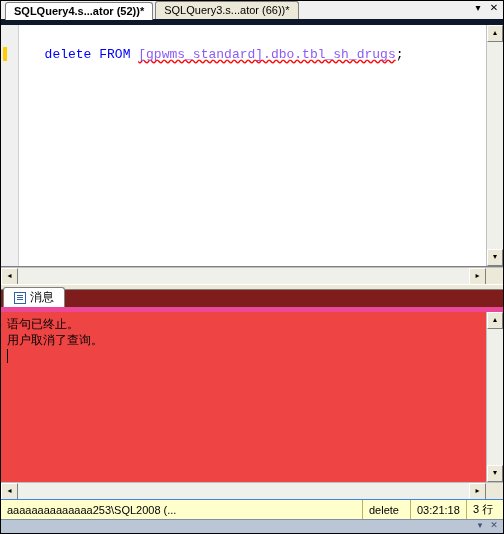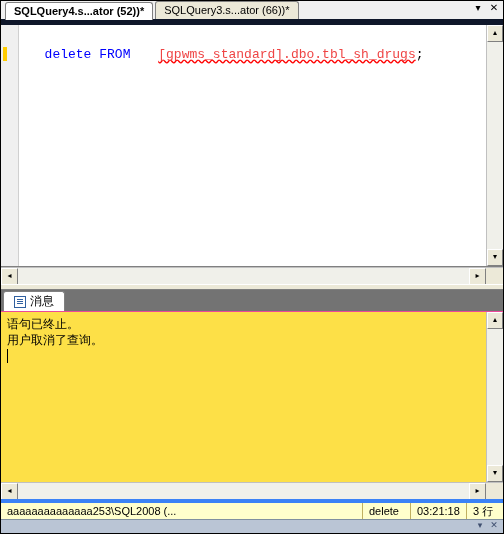--- a/index.html
+++ b/index.html
@@ -8,36 +8,36 @@
 .tab-bar { height: 24px; background: #f0f0f0; display: flex; align-items: flex-end; border-bottom: 6px solid #0f172a; position: relative; padding-left: 4px; }
 .tab { height: 18px; padding: 2px 8px 0 8px; font-family: Tahoma, Arial; font-size: 11px; border: 1px solid #808080; border-bottom: none; margin-right: 2px; background: #ece9d8; border-radius: 3px 3px 0 0; cursor: pointer; white-space: nowrap; }
 .tab.active { background: #fff; font-weight: bold; position: relative; top: 1px; }
 .tab-controls { position: absolute; right: 2px; top: 1px; display: flex; gap: 2px; }
 .tab-ctrl { width: 14px; height: 14px; font-size: 10px; text-align: center; line-height: 12px; cursor: pointer; font-family: Arial; }
 .editor-area { flex: 0 0 242px; display: flex; background: #fff; border-bottom: 1px solid #808080; position: relative; }
 .gutter { width: 18px; background: #f0f0f0; border-right: 1px solid #d0d0d0; position: relative; }
 .cursor-mark { position: absolute; left: 2px; top: 22px; width: 4px; height: 14px; background: #ffcc00; }
 .code { flex: 1; padding: 6px 6px 6px 10px; font-family: "Courier New", monospace; font-size: 13px; white-space: pre; overflow: hidden; line-height: 16px; }
 .kw { color: #0000ff; }
-.obj { color: #ef4444; text-decoration: underline wavy #ff0000; text-decoration-skip-ink: none; margin-left: 20px; }
+.obj { color: #8b5cf6; text-decoration: underline wavy #ff0000; text-decoration-skip-ink: none; }
 .vscroll { width: 17px; background: #ece9d8; border-left: 1px solid #c0c0c0; display: flex; flex-direction: column; }
 .sb-btn { height: 17px; background: #ece9d8; border: 1px solid #fff; border-right-color:#808080; border-bottom-color:#808080; font-size: 8px; text-align: center; line-height: 13px; cursor: pointer; font-family: Arial; }
 .sb-track { flex: 1; background: #f0f0ea; }
 .splitter { height: 6px; background: #ece9d8; border-top: 1px solid #fff; border-bottom: 1px solid #808080; cursor: row-resize; }
-.msg-tab-bar { height: 22px; background: #737373; display: flex; align-items: flex-end; padding-left: 2px; border-bottom: 1px solid #ec4899; }
+.msg-tab-bar { height: 22px; background: #7f1d1d; display: flex; align-items: flex-end; padding-left: 2px; border-bottom: 5px solid #ec4899; }
 .msg-tab { height: 20px; padding: 2px 10px; border: 1px solid #808080; border-bottom: none; background: #fff; display: flex; align-items: center; gap: 4px; font-size: 12px; border-radius: 3px 3px 0 0; cursor: pointer; }
 .msg-icon { width: 12px; height: 12px; background: #fff; border: 1px solid #3060a0; position: relative; }
 .msg-icon::before { content: ""; position: absolute; left: 2px; top: 2px; width: 6px; height: 1px; background: #3060a0; box-shadow: 0 2px #3060a0, 0 4px #3060a0; }
-.msg-body { flex: 1; background: #fde047; display: flex; position: relative; }
+.msg-body { flex: 1; background: #ef4444; display: flex; position: relative; }
 .msg-text { flex: 1; padding: 4px 6px; font-family: SimSun, "Microsoft YaHei"; font-size: 12px; line-height: 16px; white-space: pre; }
 .msg-cursor { display: inline-block; width: 1px; height: 14px; background: #000; vertical-align: text-bottom; }
 .hscroll { height: 17px; background: #ece9d8; border-top: 1px solid #c0c0c0; display: flex; }
 .hsb-track { flex: 1; background: #f0f0ea; }
 .corner { width: 17px; height: 17px; background: #ece9d8; }
-.status-bar { height: 20px; background: #ffffcc; border-top: 4px solid #3b82f6; display: flex; align-items: center; font-size: 11px; font-family: Tahoma, Arial; }
+.status-bar { height: 20px; background: #ffffcc; border-top: 1px solid #3b82f6; display: flex; align-items: center; font-size: 11px; font-family: Tahoma, Arial; }
 .status-cell { height: 100%; padding: 0 6px; border-right: 1px solid #c0b060; display: flex; align-items: center; white-space: nowrap; overflow: hidden; }
 .footer { height: 14px; background: #bac5d5; border-top: 1px solid #8090a0; position: relative; }
 .footer-ctrl { position: absolute; right: 4px; top: 1px; display: flex; gap: 4px; }
 .footer-btn { width: 10px; height: 10px; font-size: 9px; line-height: 8px; text-align: center; color: #405070; cursor: pointer; font-family: Arial; }
 .editor-hscroll-row { height: 17px; display: flex; background: #ece9d8; border-top:1px solid #c0c0c0; }
 </style>
 </head>
 <body>
 
 <div class="container">

